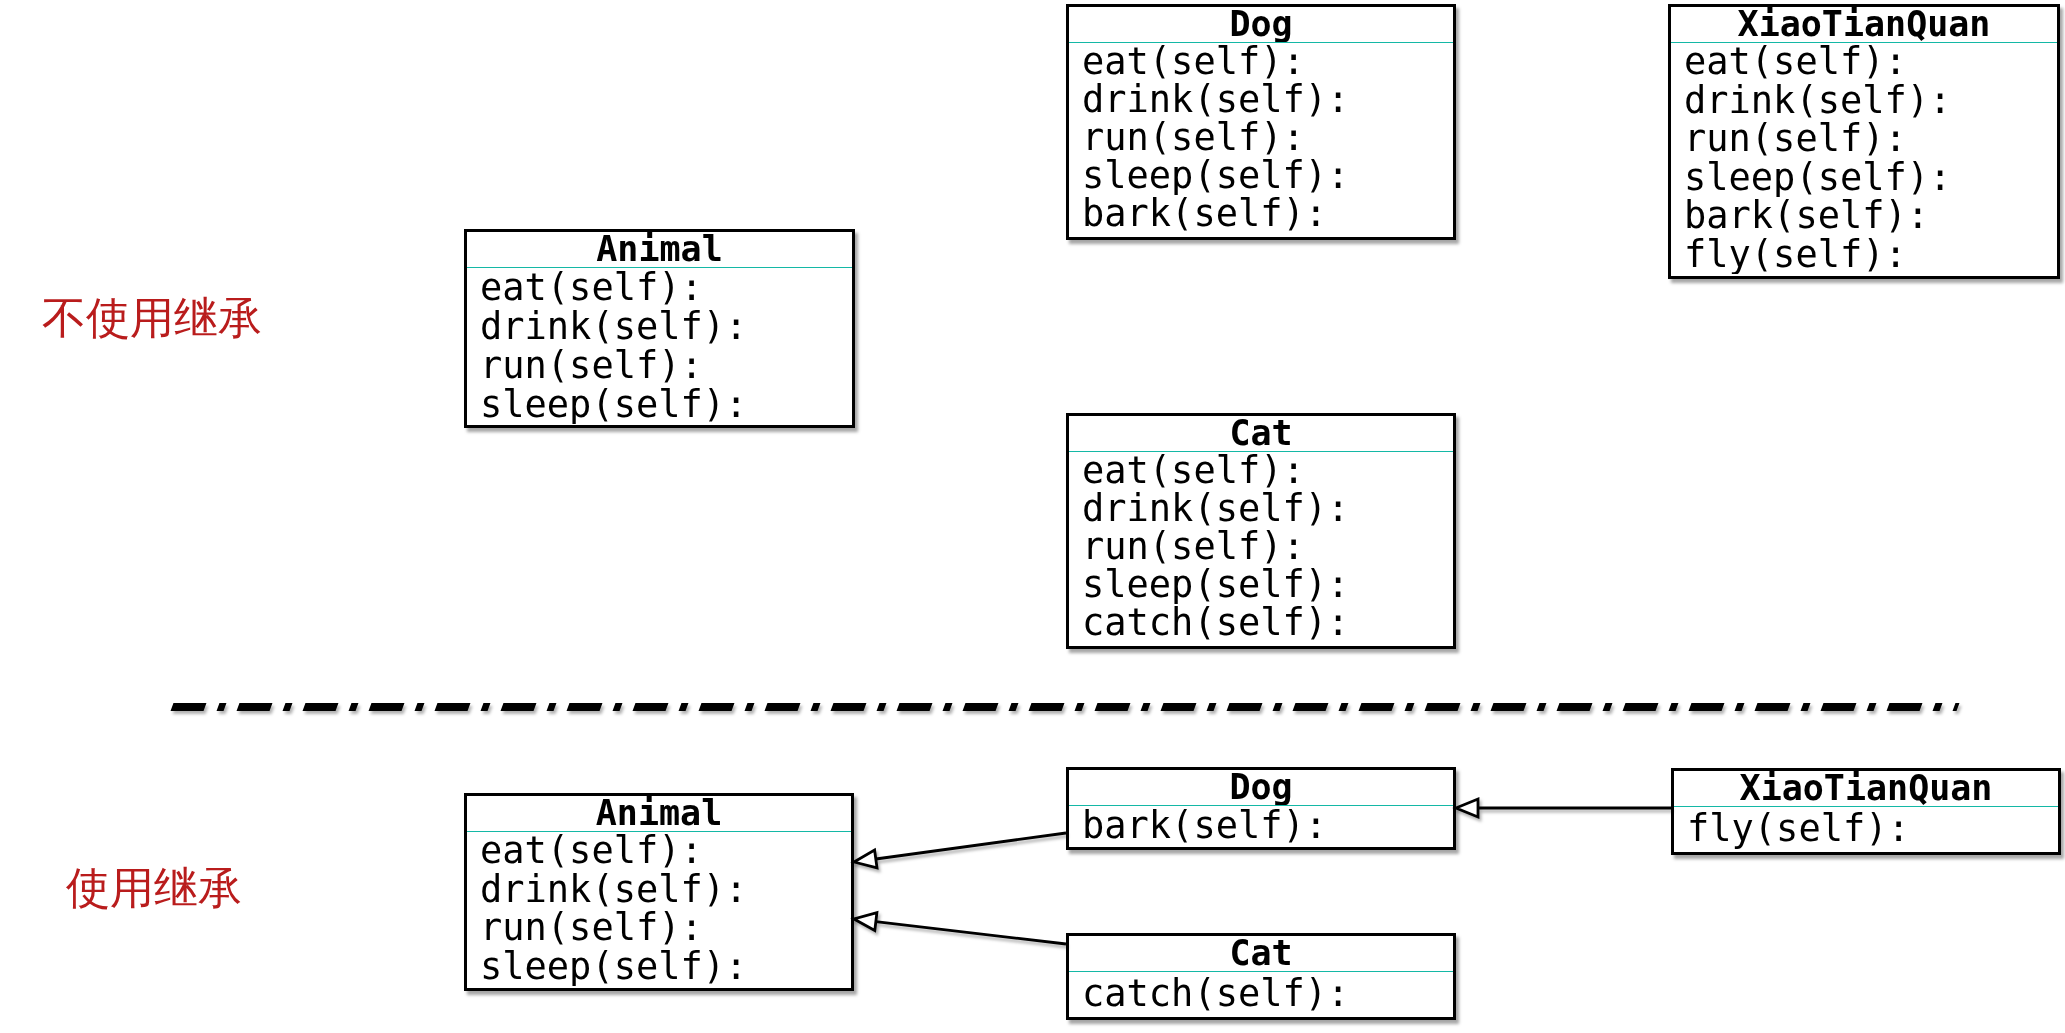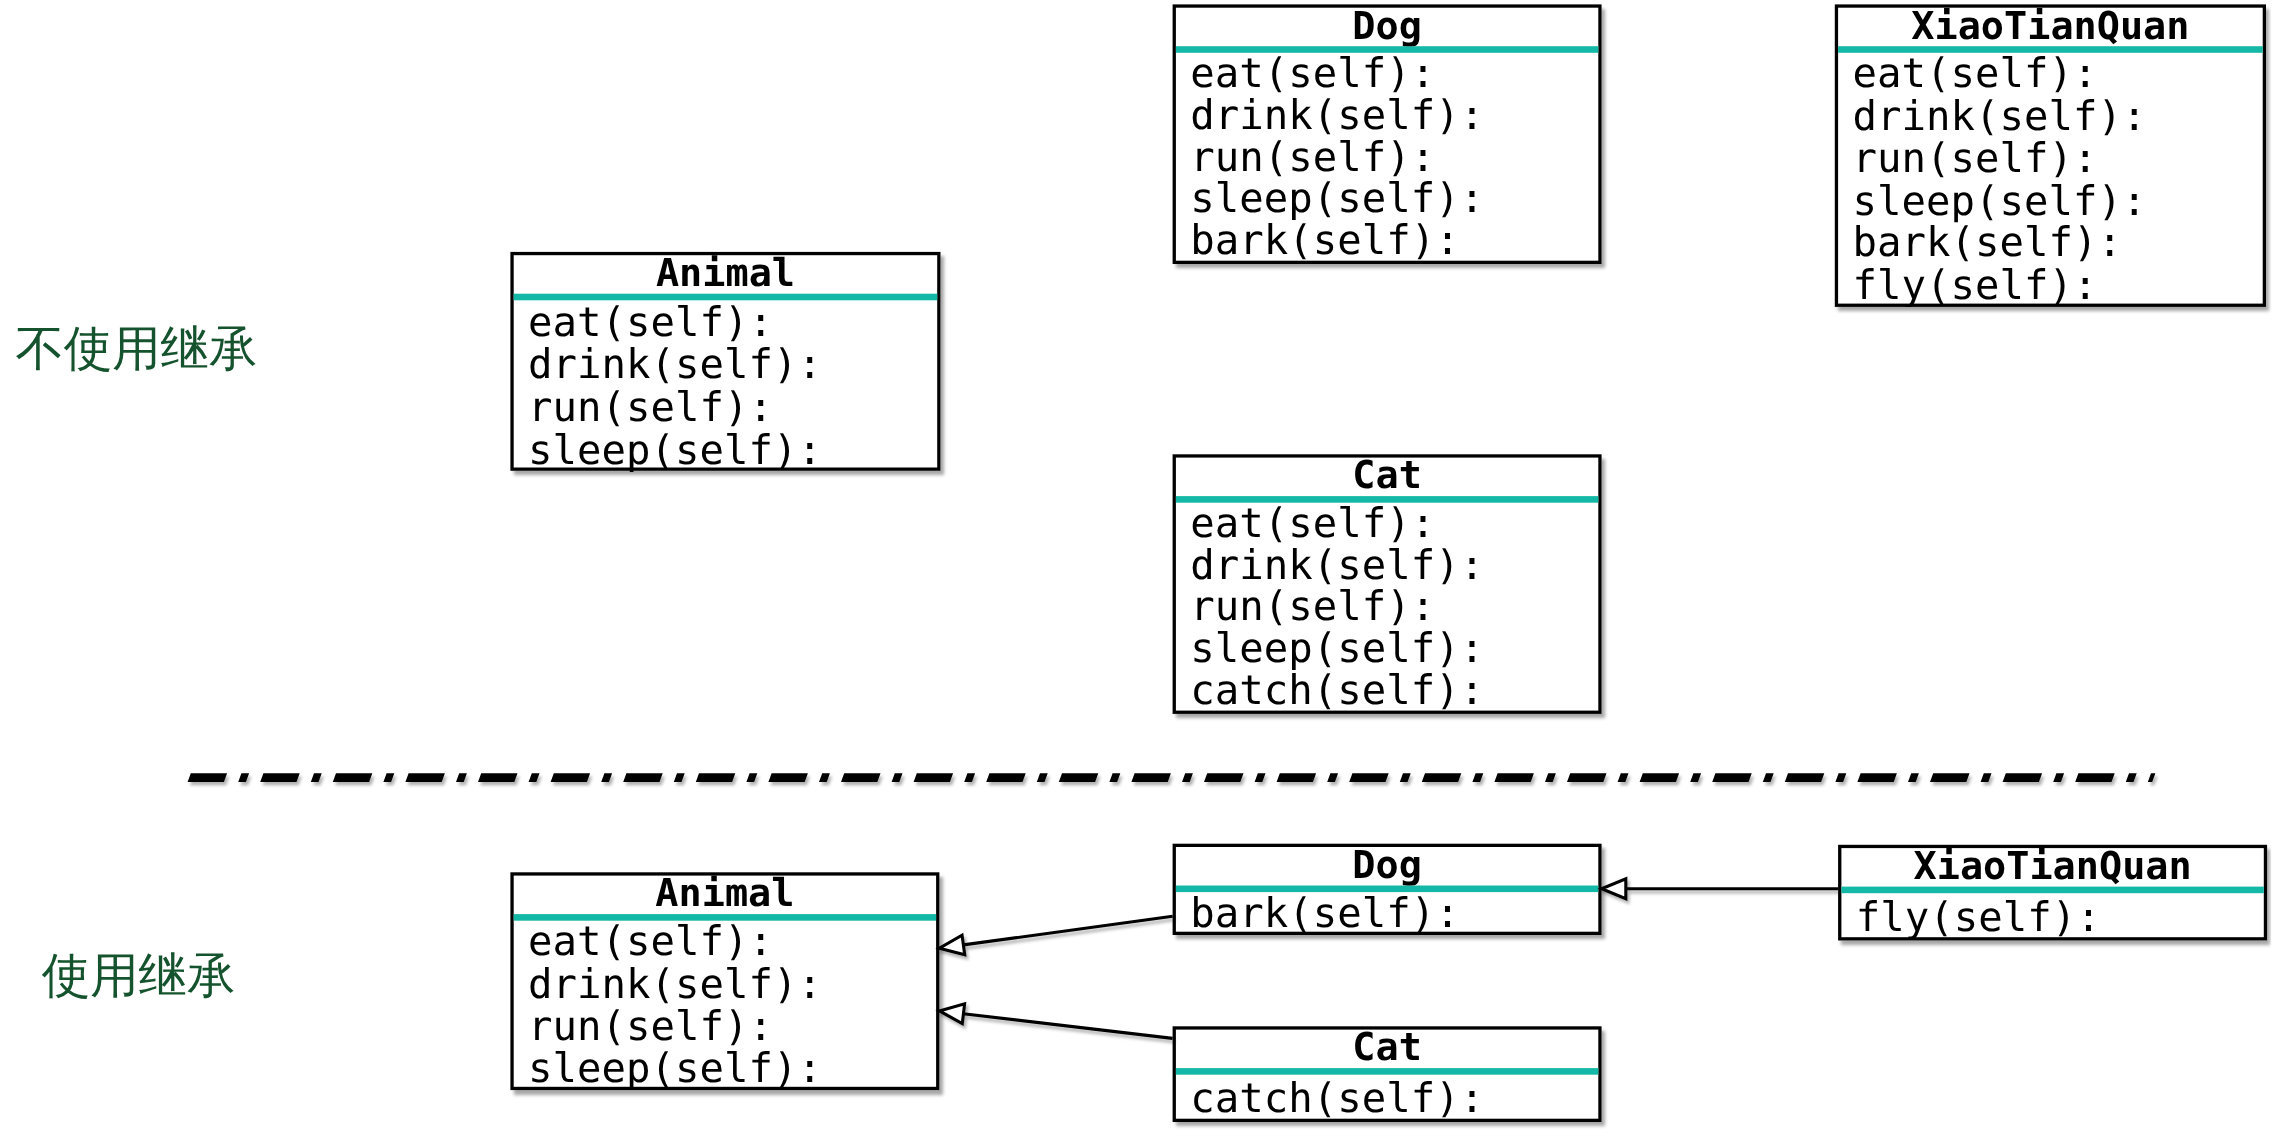--- a/index.html
+++ b/index.html
@@ -14,41 +14,42 @@
     background: #ffffff;
     overflow: hidden;
     font-family: "DejaVu Sans Mono", "Liberation Mono", monospace;
     color: #000000;
   }
   .section-label {
     position: absolute;
     font-family: "DejaVu Sans", "Liberation Sans", sans-serif;
     font-size: 44px;
     line-height: 48px;
-    color: #14532d;
+    color: #b91c1c;
     white-space: nowrap;
+    margin-left: 28px;
   }
   #label-top    { left: 14px; top: 294px; }
   #label-bottom { left: 38px; top: 864px; text-align: center; }
 
   .uml {
     position: absolute;
     box-sizing: border-box;
     background: #ffffff;
     border: 3px solid #000000;
     box-shadow: 3px 4px 3px rgba(0,0,0,0.35);
   }
   .uml .title {
     display: block;
     height: 35px;
     line-height: 35px;
     text-align: center;
     font-weight: bold;
     font-size: 35px;
-    border-bottom: 6px solid #14b8a6;
+    border-bottom: 1px solid #14b8a6;
     white-space: nowrap;
     overflow: hidden;
   }
   .uml .method {
     display: block;
     font-size: 37px;
     line-height: 38px;
     padding-left: 13px;
     white-space: nowrap;
     overflow: hidden;

